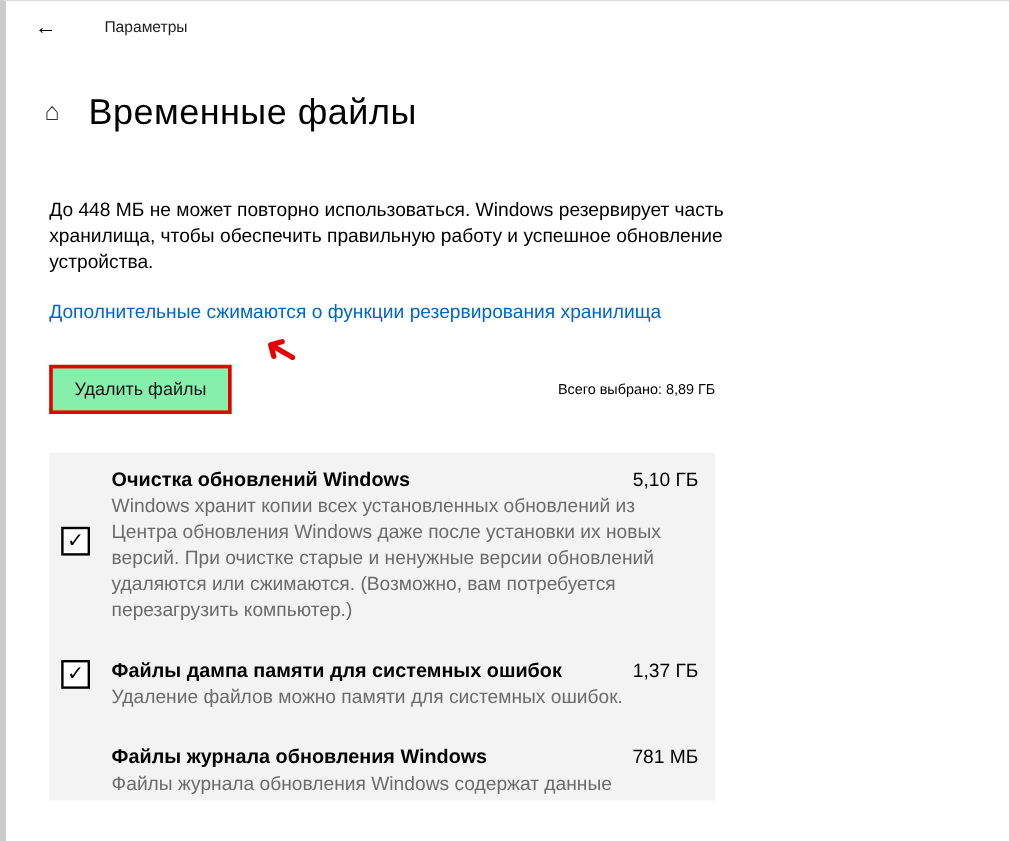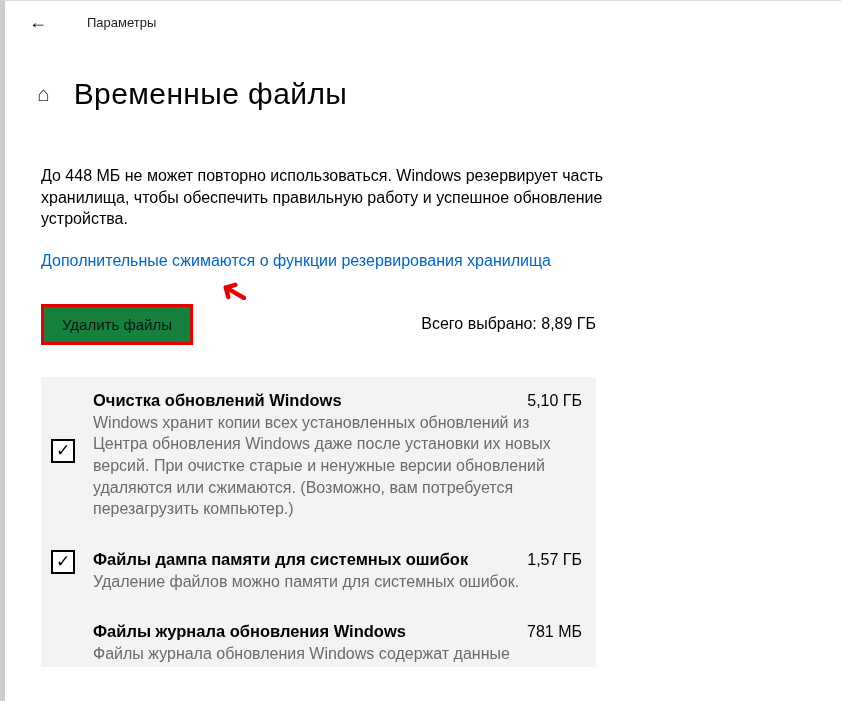--- a/index.html
+++ b/index.html
@@ -71,39 +71,39 @@
     }
     .action-row {
       display: flex;
       align-items: center;
       justify-content: space-between;
       margin-top: 34px;
       position: relative;
       width: 555px;
     }
     .delete-btn {
-      background: #15803d;
+      background: #86efac;
       border: 3px solid #e60000;
       padding: 9px 18px;
       font-size: 15px;
       color: #111;
       cursor: pointer;
       outline: none;
     }
     .arrow {
       position: absolute;
       left: 178px;
       top: -32px;
       color: #e60000;
       font-size: 36px;
       transform: rotate(210deg);
       pointer-events: none;
     }
     .selected-total {
-      font-size: 16px;
+      font-size: 12px;
       color: #000;
     }
     .list {
       margin-top: 32px;
       width: 555px;
       background: #f3f3f3;
       padding: 14px 14px 0 10px;
     }
     .item {
       display: flex;
@@ -189,21 +189,21 @@
           </div>
           <div class="item-desc">Windows хранит копии всех установленных обновлений из Центра обновления Windows даже после установки их новых версий. При очистке старые и ненужные версии обновлений удаляются или сжимаются. (Возможно, вам потребуется перезагрузить компьютер.)</div>
         </div>
       </div>
 
       <div class="item">
         <div class="checkbox top2">✓</div>
         <div class="item-body">
           <div class="item-head">
             <span class="item-title">Файлы дампа памяти для системных ошибок</span>
-            <span class="item-size">1,57 ГБ</span>
+            <span class="item-size">1,37 ГБ</span>
           </div>
           <div class="item-desc">Удаление файлов можно памяти для системных ошибок.</div>
         </div>
       </div>
 
       <div class="item item-last">
         <div style="flex:0 0 24px;margin-right:18px;"></div>
         <div class="item-body">
           <div class="item-head">
             <span class="item-title">Файлы журнала обновления Windows</span>

